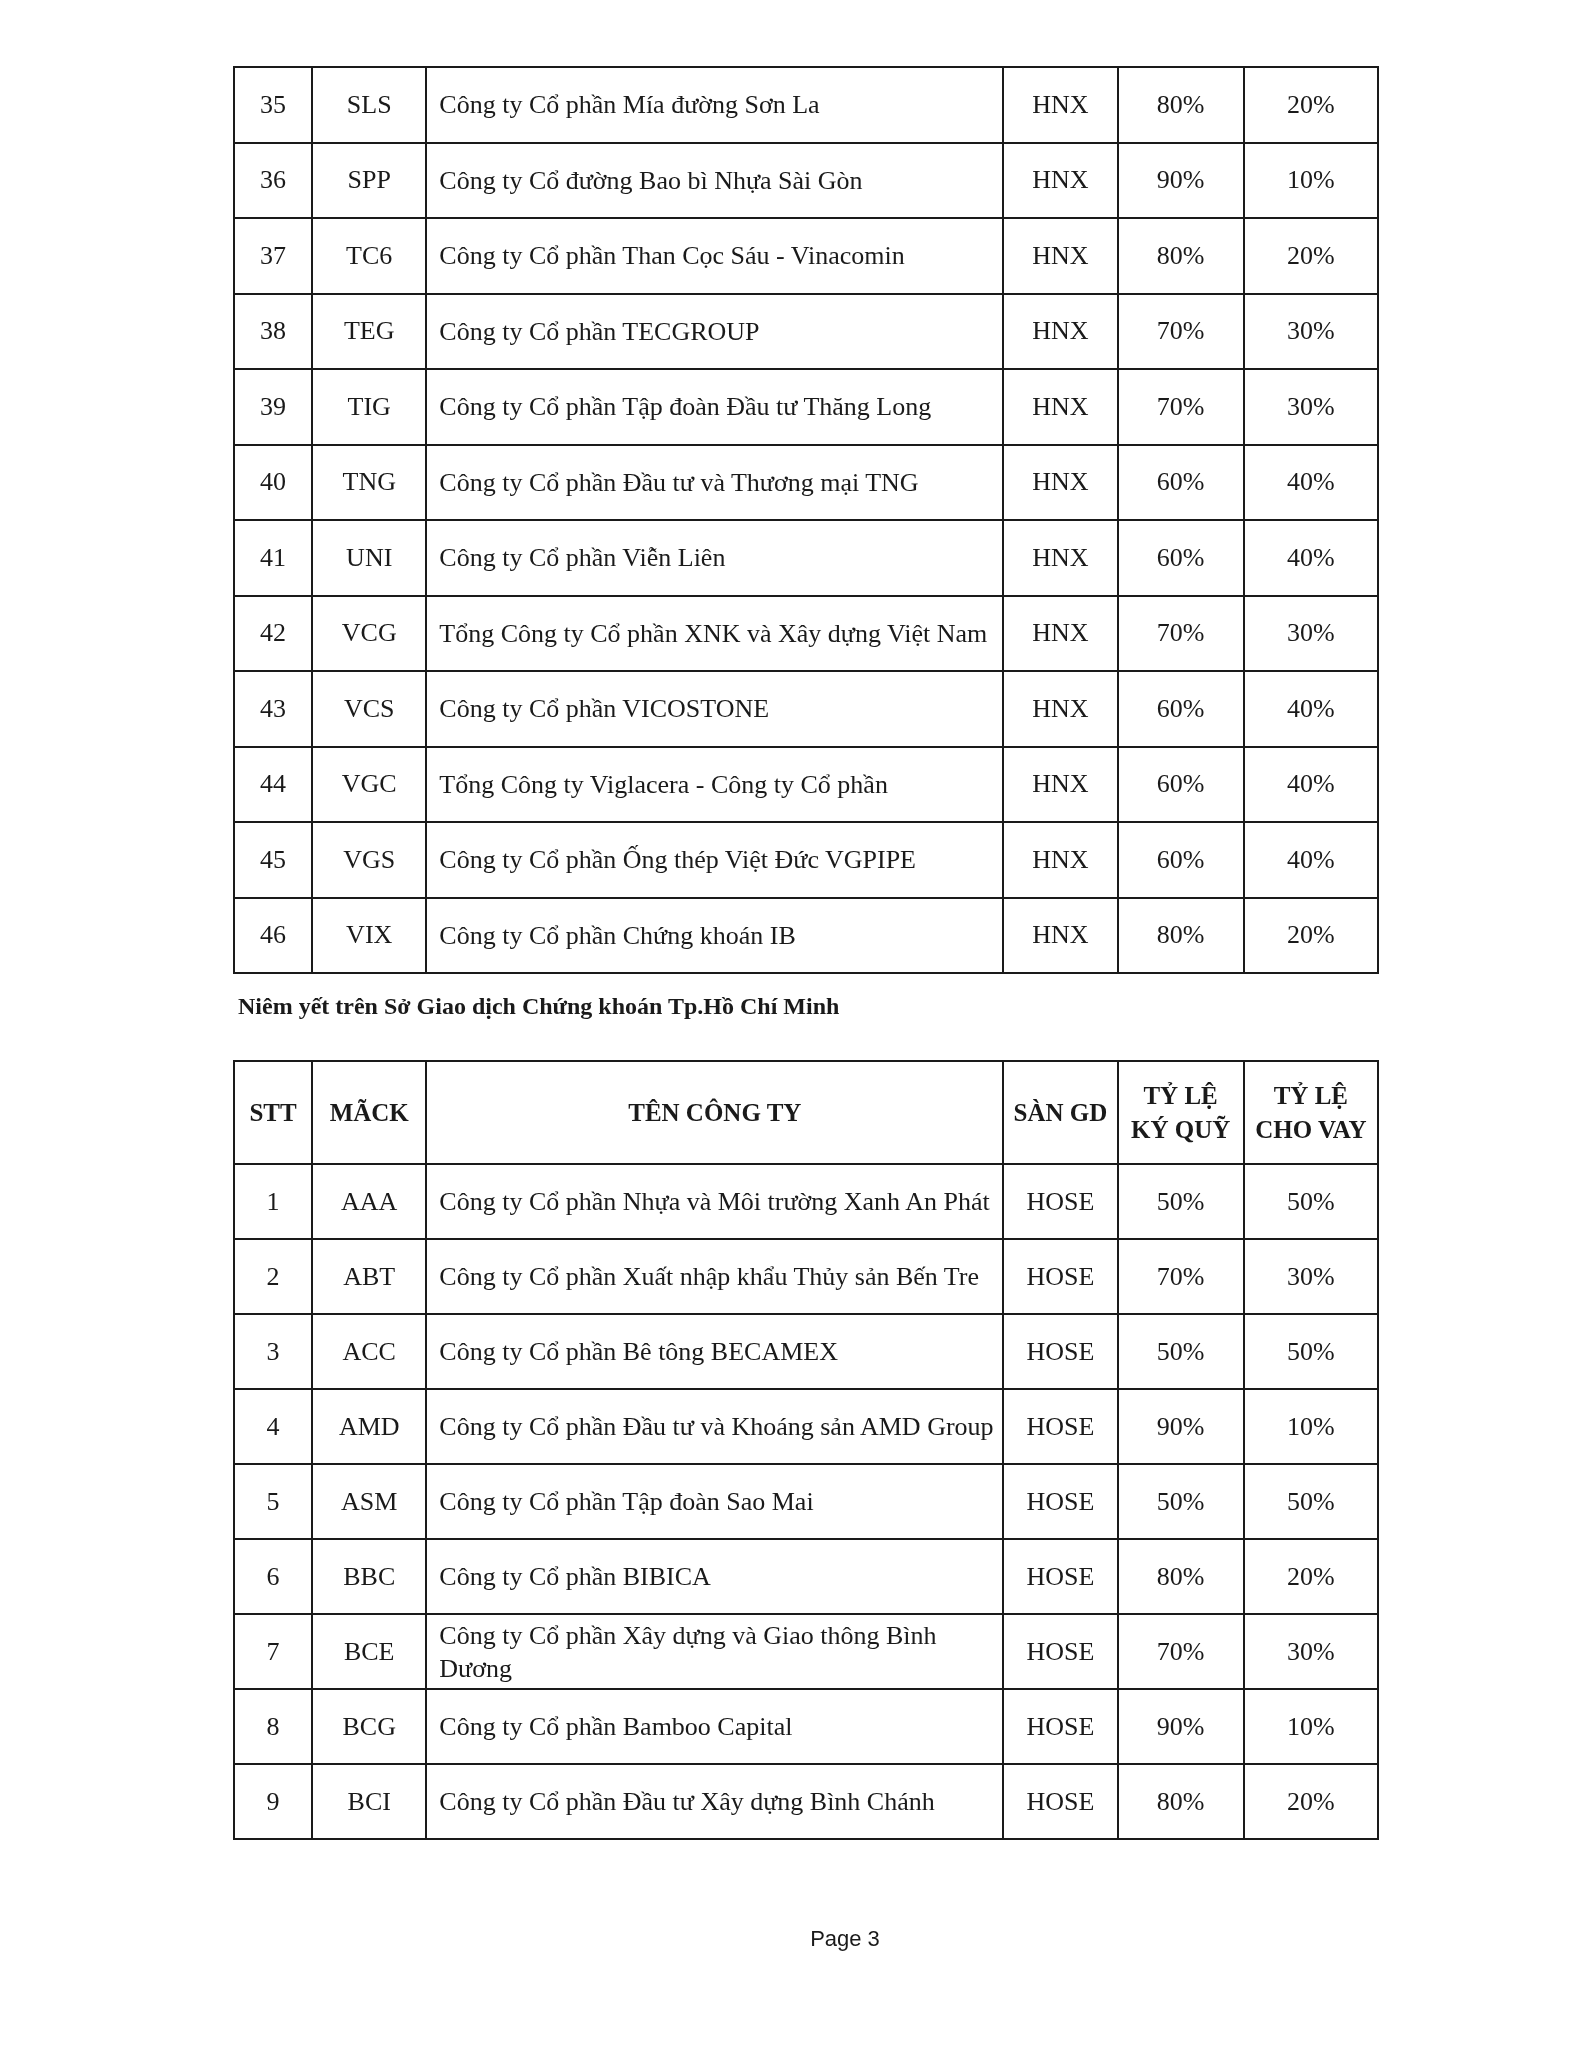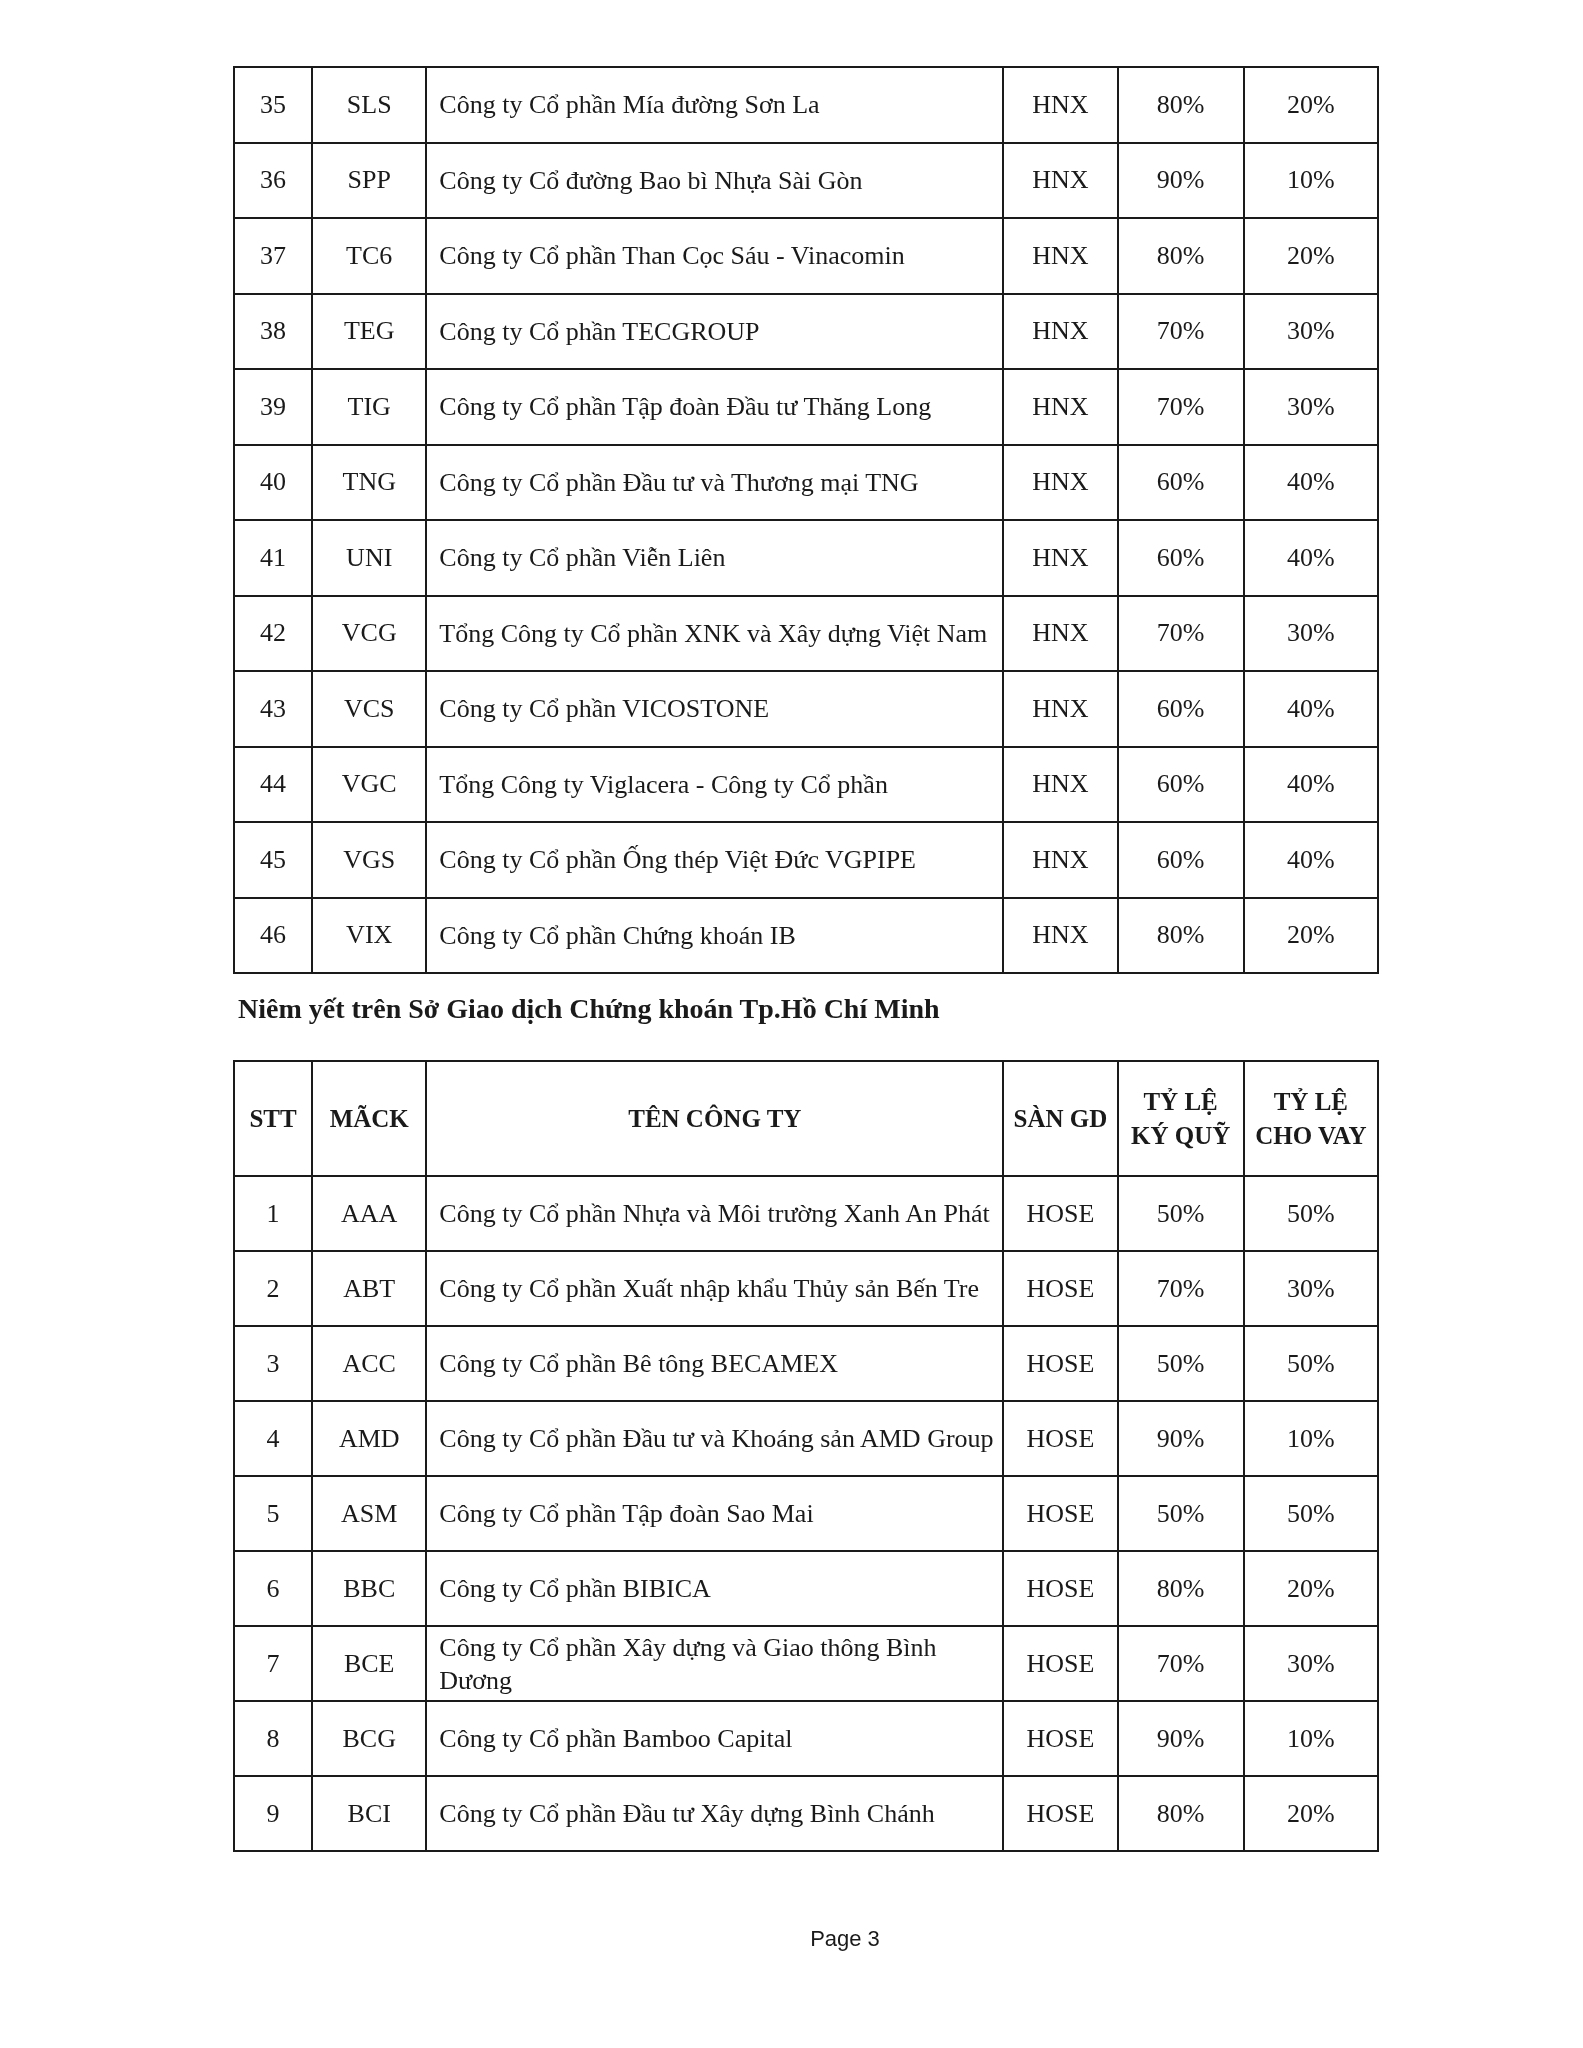--- a/index.html
+++ b/index.html
@@ -7,24 +7,24 @@
          font-family: "Liberation Serif", "DejaVu Serif", serif; color: #1a1a1a; }
   .tbl { position: absolute; left: 233px; border-collapse: collapse; table-layout: fixed; width: 1146px; }
   .tbl td, .tbl th { border: 2px solid #1a1a1a; padding: 0; vertical-align: middle; }
   .c-stt { width: 78px; } .c-ma { width: 114px; } .c-ten { width: 576px; }
   .c-san { width: 114px; } .c-ky { width: 126px; } .c-vay { width: 134px; }
   .tbl td { font-size: 26px; text-align: center; }
   .tbl td.name { text-align: left; padding-left: 12px; line-height: 33px; }
   .tbl1 { top: 66px; }
   .tbl1 tr { height: 75.5px; }
   .tbl2 { top: 1060px; }
-  .tbl2 tr.hdr { height: 115px; }
+  .tbl2 tr.hdr { height: 103px; }
   .tbl2 tr.row { height: 75px; }
   .tbl2 th { font-weight: bold; font-size: 25px; text-align: center; line-height: 34px; }
-  .section-title { position: absolute; left: 238px; top: 993px; font-weight: bold; font-size: 28px; }
+  .section-title { position: absolute; left: 238px; top: 993px; font-weight: bold; font-size: 24px; }
   .footer { position: absolute; left: 0; width: 1690px; top: 1926px; text-align: center;
             font-family: "Liberation Sans", "DejaVu Sans", sans-serif; font-size: 22px; }
 </style>
 </head>
 <body>
 
 <table class="tbl tbl1">
   <colgroup>
     <col class="c-stt">
       <col class="c-ma">

